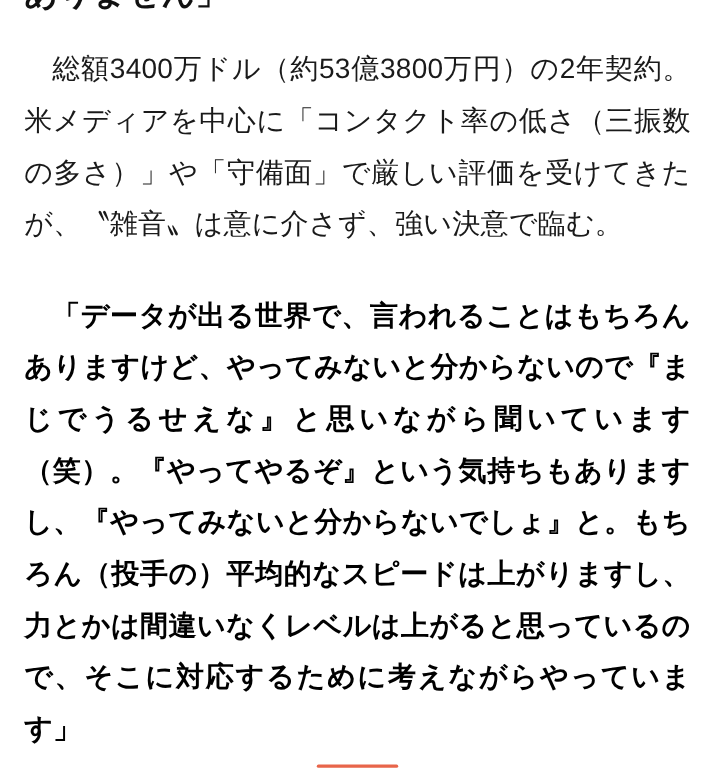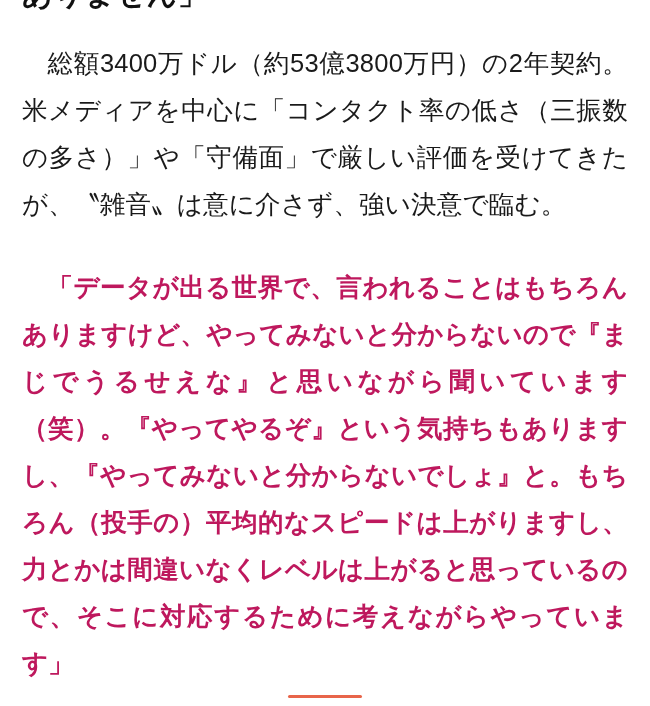--- a/index.html
+++ b/index.html
@@ -48,21 +48,21 @@
   }
   .para.lead {
     margin-top: 26px;
     text-indent: 1em;
     font-weight: normal;
   }
   .para.quote {
     margin-top: 36px;
     text-indent: 1em;
     font-weight: bold;
-    color: #be185d;
+    color: #000000;
   }
   .divider-area {
     position: absolute;
     left: 0;
     bottom: 0;
     width: 650px;
     height: 22px;
   }
   .divider {
     position: absolute;

